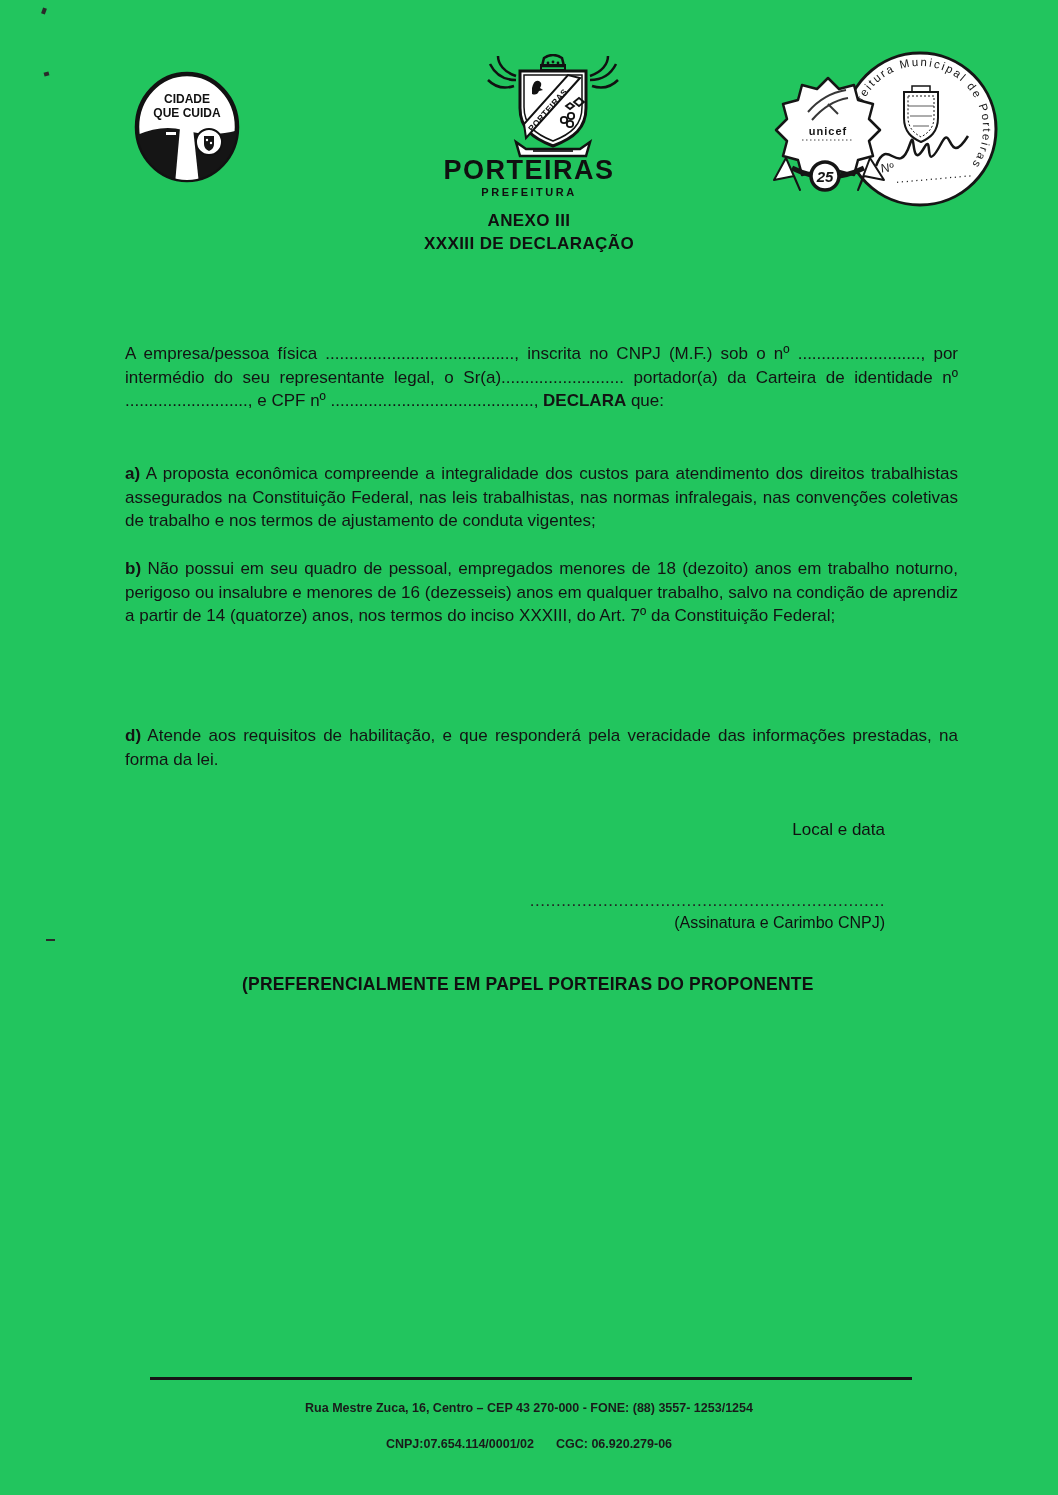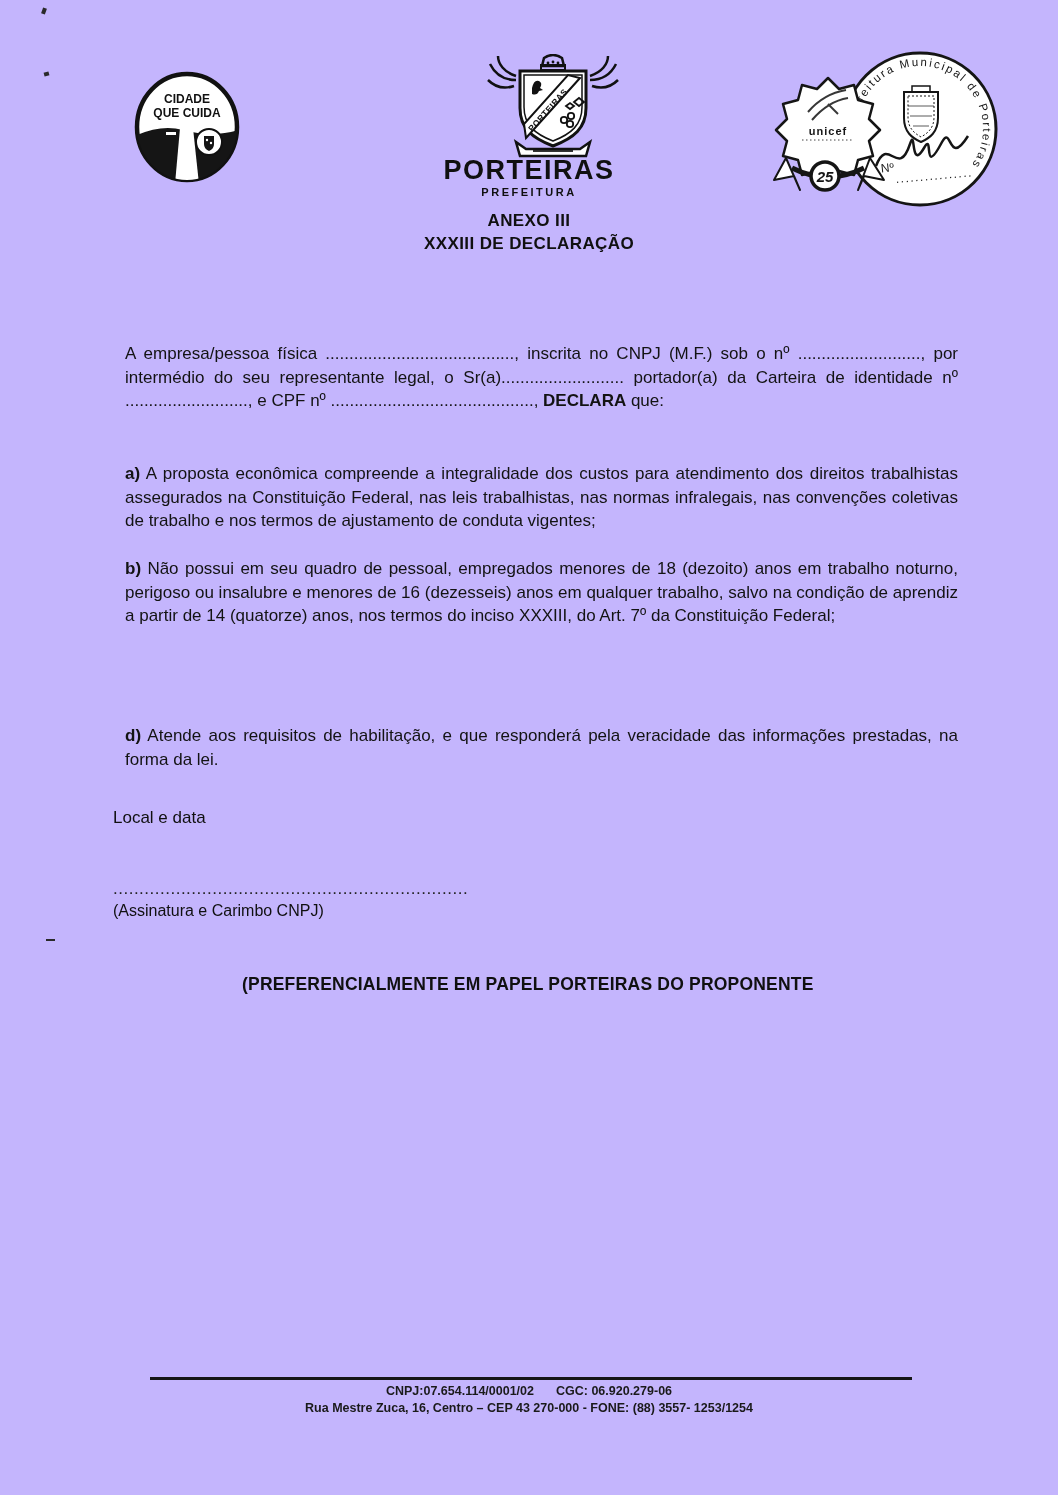--- a/index.html
+++ b/index.html
@@ -1,35 +1,35 @@
 <!DOCTYPE html>
 <html><head>
 <meta charset="utf-8">
 <style>
   html,body{margin:0;padding:0;background:#ffffff;}
   .page{
     position:relative;
     width:1058px;height:1495px;
-    background:#c4b5fd;
+    background:#22c55e;
     font-family:"Liberation Sans", sans-serif;
     color:#101010;
     overflow:hidden;
   }
   .abs{position:absolute;}
   .para{
     position:absolute;
     left:113px;width:833px;
     font-size:17px;line-height:23.5px;
     text-align:justify;
     margin:12px;
     color:#131313;
   }
   .b{font-weight:bold;}
   .centerband{position:absolute;left:0;width:1058px;text-align:center;margin:0;}
-  .sigband{position:absolute;left:113px;width:760px;text-align:left;margin:0;}
+  .sigband{position:absolute;left:113px;width:760px;text-align:right;margin:12px;}
   .wordmark{top:155px;font-size:27px;font-weight:bold;letter-spacing:1.5px;}
   .subtitle{top:186px;font-size:11px;font-weight:bold;letter-spacing:2.5px;}
   .title-line{font-size:17px;font-weight:bold;letter-spacing:.4px;}
   .note{
     position:absolute;left:242px;top:974px;
     font-size:17.5px;font-weight:bold;letter-spacing:.2px;
     color:#101010;margin:0;
   }
   .footer-rule{position:absolute;left:150px;top:1377px;width:762px;height:3px;background:#161616;}
   .footer-text{font-size:12.5px;font-weight:bold;color:#1a1a1a;}
@@ -165,16 +165,16 @@
 
   <p class="para" style="top:712px;"><span class="b">d)</span><span> Atende aos requisitos de habilitação, e que responderá pela veracidade das informações prestadas, na forma da lei.</span></p>
 
   <p class="sigband" style="top:808px;font-size:17px;">Local e data</p>
   <p class="sigband dotline" style="top:879px;">....................................................................</p>
   <p class="sigband" style="top:902px;font-size:16px;">(Assinatura e Carimbo CNPJ)</p>
 
   <p class="note">(PREFERENCIALMENTE EM PAPEL PORTEIRAS DO PROPONENTE</p>
 
   <div class="footer-rule"></div>
-  <p class="centerband footer-text" style="top:1384px;"><span>CNPJ:07.654.114/0001/02</span><span style="display:inline-block;width:22px;"></span><span>CGC: 06.920.279-06</span></p>
+  <p class="centerband footer-text" style="top:1437px;"><span>CNPJ:07.654.114/0001/02</span><span style="display:inline-block;width:22px;"></span><span>CGC: 06.920.279-06</span></p>
   <p class="centerband footer-text" style="top:1401px;">Rua Mestre Zuca, 16, Centro – CEP 43 270-000 - FONE: (88) 3557- 1253/1254</p>
 
 </div>
 
 </body></html>

